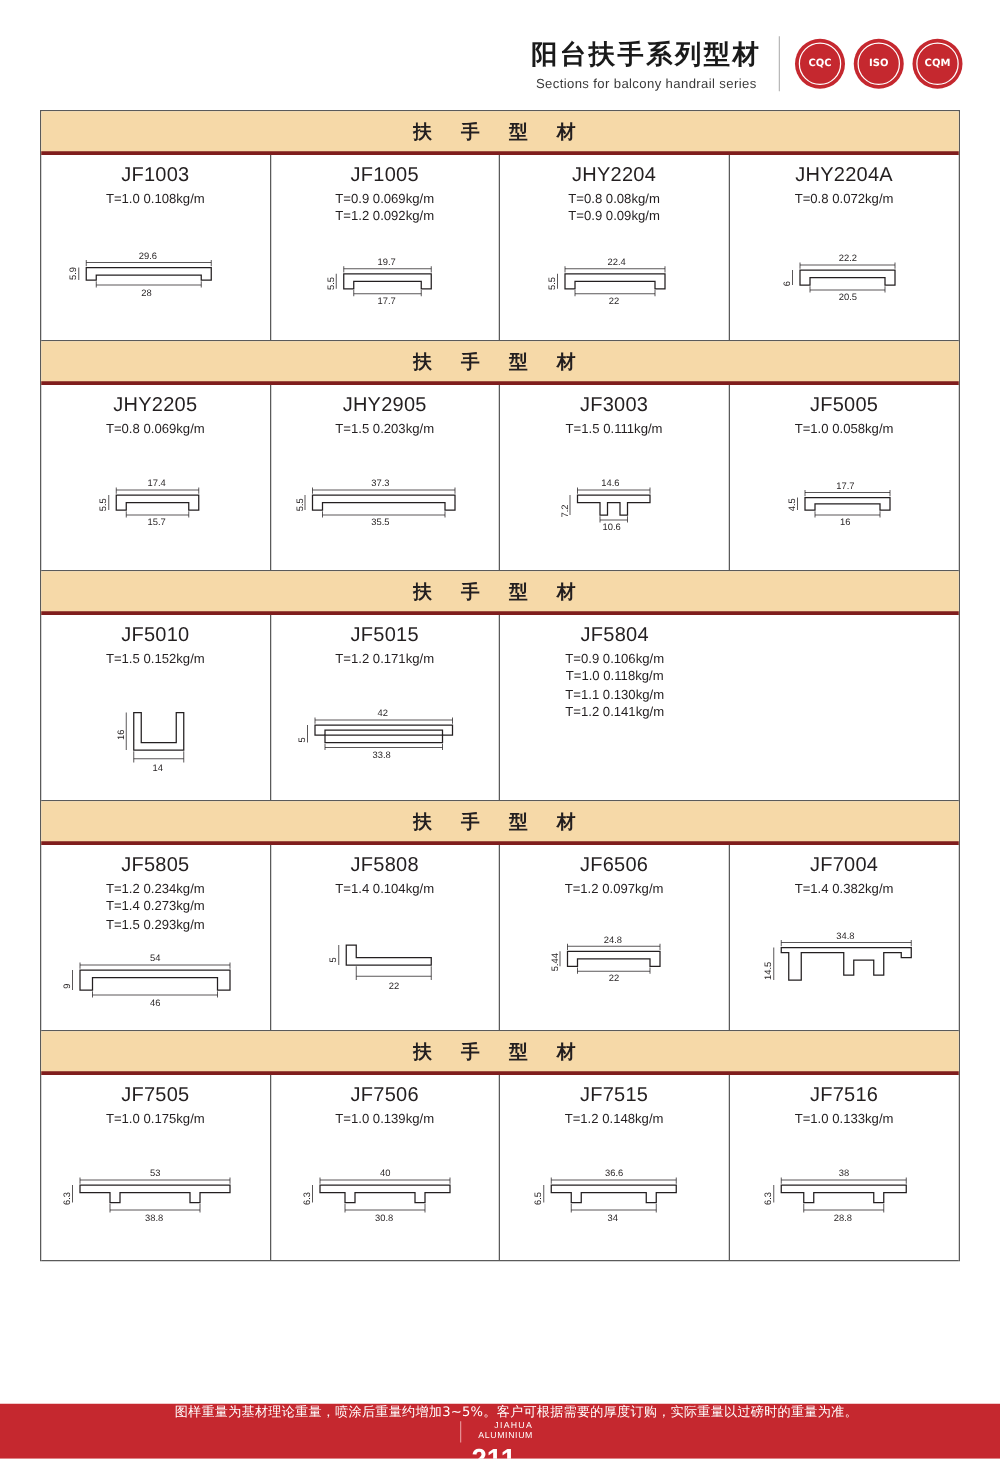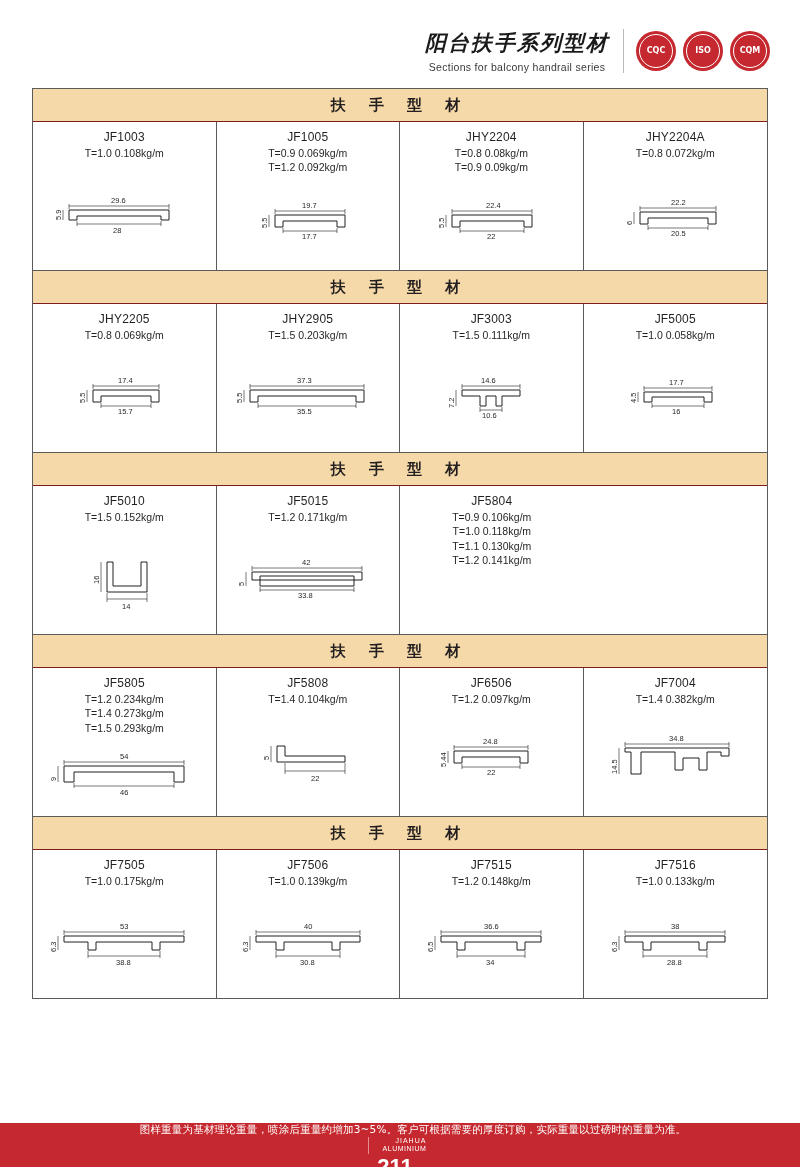--- a/index.html
+++ b/index.html
@@ -16,21 +16,20 @@
   
   .page-header {
     display:flex; align-items:center; justify-content:flex-end;
     padding: 22px 30px 8px 30px;
     height: 88px;
   }
   .header-titles { text-align:center; padding-right:14px; }
   .header-cn {
     font-size: 21px; font-weight:bold; letter-spacing: 2px; color:#1a1a1a;
     font-family:"DejaVu Sans", sans-serif;
-    font-style:italic;
   }
   .header-en {
     font-size: 10.5px; color:#3a3a3a; letter-spacing:0.3px; margin-top:4px;
   }
   .header-divider {
     width:1px; height:44px; background:#b9b9b9; margin:0 12px 0 0;
   }
   .logos { display:flex; align-items:center; gap:7px; }
   .logo {
     width:40px; height:40px; border-radius:50%;
@@ -48,21 +47,21 @@
   }
 
   
   .sheet {
     margin: 0 32px;
     border: 1px solid #5a5a5a;
     border-bottom: none;
   }
   .band {
     background:#f6d9a8;
-    border-bottom:1px solid #7f1d1d;
+    border-bottom:3px solid #7f1d1d;
     text-align:center;
     font-size:15px;
     font-weight:bold;
     letter-spacing:9px;
     padding:7px 0 6px 0;
     color:#231f20;
     font-family:"DejaVu Sans", sans-serif;
   }
   .row {
     display:flex;
@@ -70,21 +69,21 @@
   }
   .cell {
     width:25%;
     border-right:1px solid #5a5a5a;
     padding:8px 6px 6px 6px;
     min-height:148px;
     display:flex; flex-direction:column; align-items:center;
     position:relative;
   }
   .cell:last-child { border-right:none; }
-  .code { font-size:12px; margin-bottom:2px; letter-spacing:0.2px;text-align:center; }
+  .code { font-size:16px; margin-bottom:2px; letter-spacing:0.2px;text-align:center; }
   .spec { font-size:10.5px; line-height:1.38; text-align:center; }
   .fig {
     flex:1; width:100%;
     display:flex; align-items:center; justify-content:center;
     padding-top:6px;
   }
   svg { display:block; overflow:visible; }
   .dim { font-size:7.5px; fill:#231f20; font-family:"Liberation Sans", sans-serif; }
   .ln { stroke:#231f20; stroke-width:0.6; fill:none; }
   .prof { stroke:#231f20; stroke-width:1; fill:#ffffff; }

